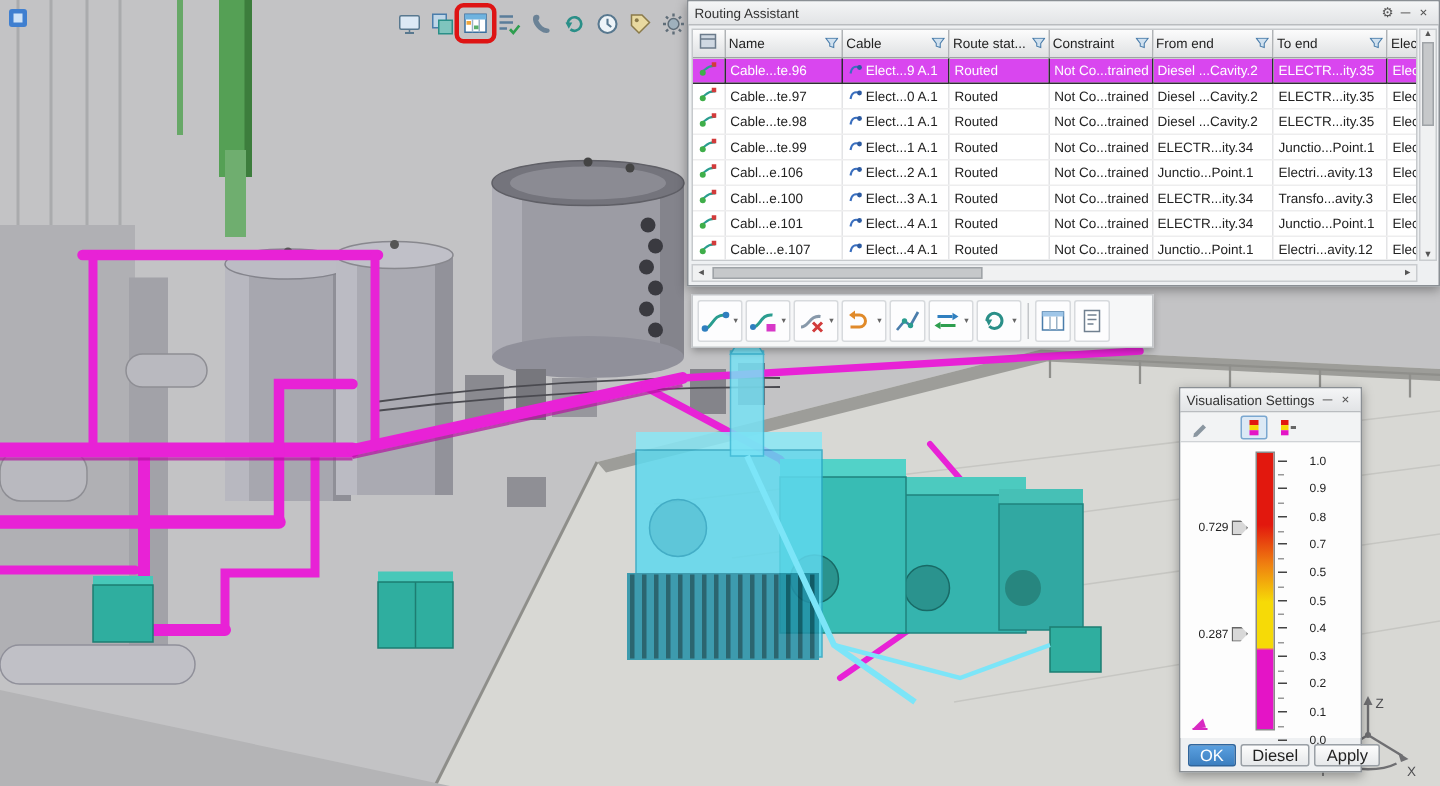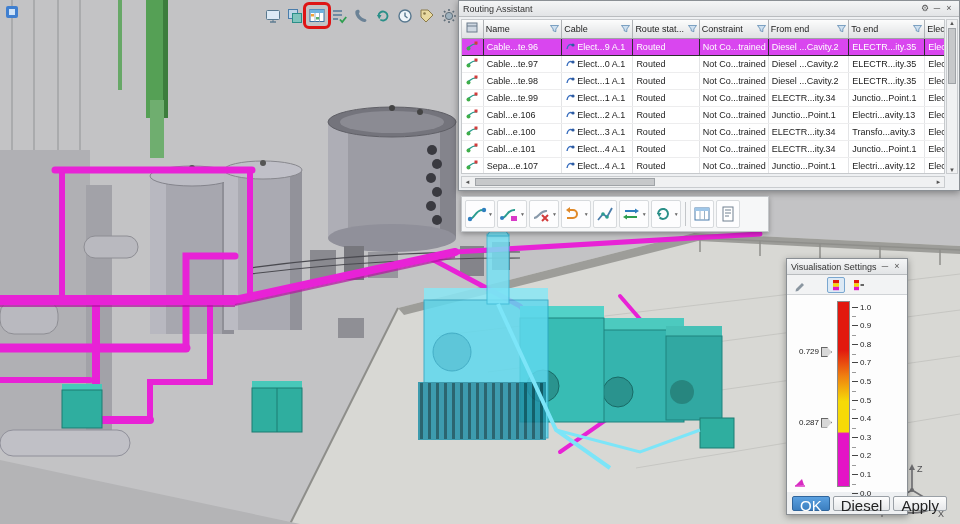--- a/index.html
+++ b/index.html
@@ -39,30 +39,30 @@
 .vsep{width:1px;height:24px;background:#c3c6c9;margin:0 2px}
 
 .vp{left:786px;top:258px;width:122px;height:257px}
 .vp-tools{height:20px;background:#f2f3f4;border-bottom:1px solid #d0d3d6;display:flex;align-items:center;padding:0 4px;gap:4px}
 .vtool{width:18px;height:16px;display:flex;align-items:center;justify-content:center;border-radius:2px;cursor:pointer}
 .vtool.active{border:1px solid #7aa7d0;background:#dce9f5}
 .vp-body{position:absolute;left:0;right:0;top:36px;bottom:22px;background:#fdfdfd}
 .grad-bar{position:absolute;left:50px;top:6px;width:13px;height:186px;border:1px solid #8a8a8a;
  background:linear-gradient(to bottom,#e2180e 0%,#e2180e 26%,#ef7e10 40%,#f6da07 54%,#f6da07 70.5%,#e414c6 71.5%,#e414c6 100%)}
 .ruler{position:absolute;left:65px;top:6px;width:44px;height:186px}
-.tick{position:absolute;left:0;display:flex;align-items:center;gap:2px;transform:translateY(-4px);height:8px}
+.tick{position:absolute;left:0;display:flex;align-items:center;gap:15px;transform:translateY(-4px);height:8px}
 .tick i{width:6px;height:1px;background:#444;display:block}
 .tick span{font-size:8px;color:#222}
 .mtick{position:absolute;left:0;width:4px;height:1px;background:#999}
 .hwrap{position:absolute;left:2px;display:flex;align-items:center;gap:2px;height:11px}
 .hval{width:30px;text-align:right;font-size:8px;color:#222}
 .pent{width:11px;height:10px;background:#d8d8d8;border:1px solid #666;clip-path:polygon(0 0,55% 0,100% 50%,55% 100%,0 100%)}
 .outcolor{position:absolute;left:6px;bottom:2px}
 .vp-buttons{position:absolute;bottom:3px;left:5px;display:flex;gap:3px;z-index:2}
-.btn{height:15px;padding:0 7px;font-size:15px;border:1px solid #9aa0a6;background:linear-gradient(#fdfdfd,#e6e8ea);border-radius:2px;cursor:pointer;color:#222}
+.btn{height:15px;padding:0 7px;font-size:11px;border:1px solid #9aa0a6;background:linear-gradient(#fdfdfd,#e6e8ea);border-radius:2px;cursor:pointer;color:#222}
 .btn.primary{background:linear-gradient(#5aa0e0,#3c7fc0);border-color:#2f659c;color:#fff}
 
 .axis{position:absolute;left:874px;top:460px;z-index:4}
 .axis text{font-size:9px;fill:#4f4f52;font-family:"Liberation Sans",sans-serif}
 </style>
 </head>
 <body>
 
 <div id="stage">
 
@@ -496,21 +496,21 @@
               <td><span>Junctio...Point.1</span></td>
               <td><span>Electri...023 A.1</span></td>
               <td><span></span></td>
             </tr>
             <tr>
               <td class="ic"><svg width="12" height="11" viewBox="0 0 12 11">
                   <path d="M1 8 C4 8 5 3 11 4" stroke="#2a9d8f" fill="none" stroke-width="1.4"></path>
                   <circle cx="2.5" cy="8.5" r="2" fill="#3fae4a"></circle>
                   <rect x="8.5" y="1.5" width="3" height="3" fill="#d23b3b"></rect>
                 </svg></td>
-              <td><span>Sepa...e.107</span></td>
+              <td><span>Cable...e.107</span></td>
               <td><svg class="ci" width="10" height="10" viewBox="0 0 10 10">
                   <path d="M2 8 Q3 2 8 4" stroke="#3a6fbf" fill="none" stroke-width="1.4"></path>
                   <circle cx="8" cy="4" r="1.6" fill="#2c5aa0"></circle>
                 </svg><span>Elect...4 A.1</span></td>
               <td><span>Routed</span></td>
               <td><span>Not Co...trained</span></td>
               <td><span>Junctio...Point.1</span></td>
               <td><span>Electri...avity.12</span></td>
               <td><span>Electri...023 A.1</span></td>
               <td><span></span></td>

